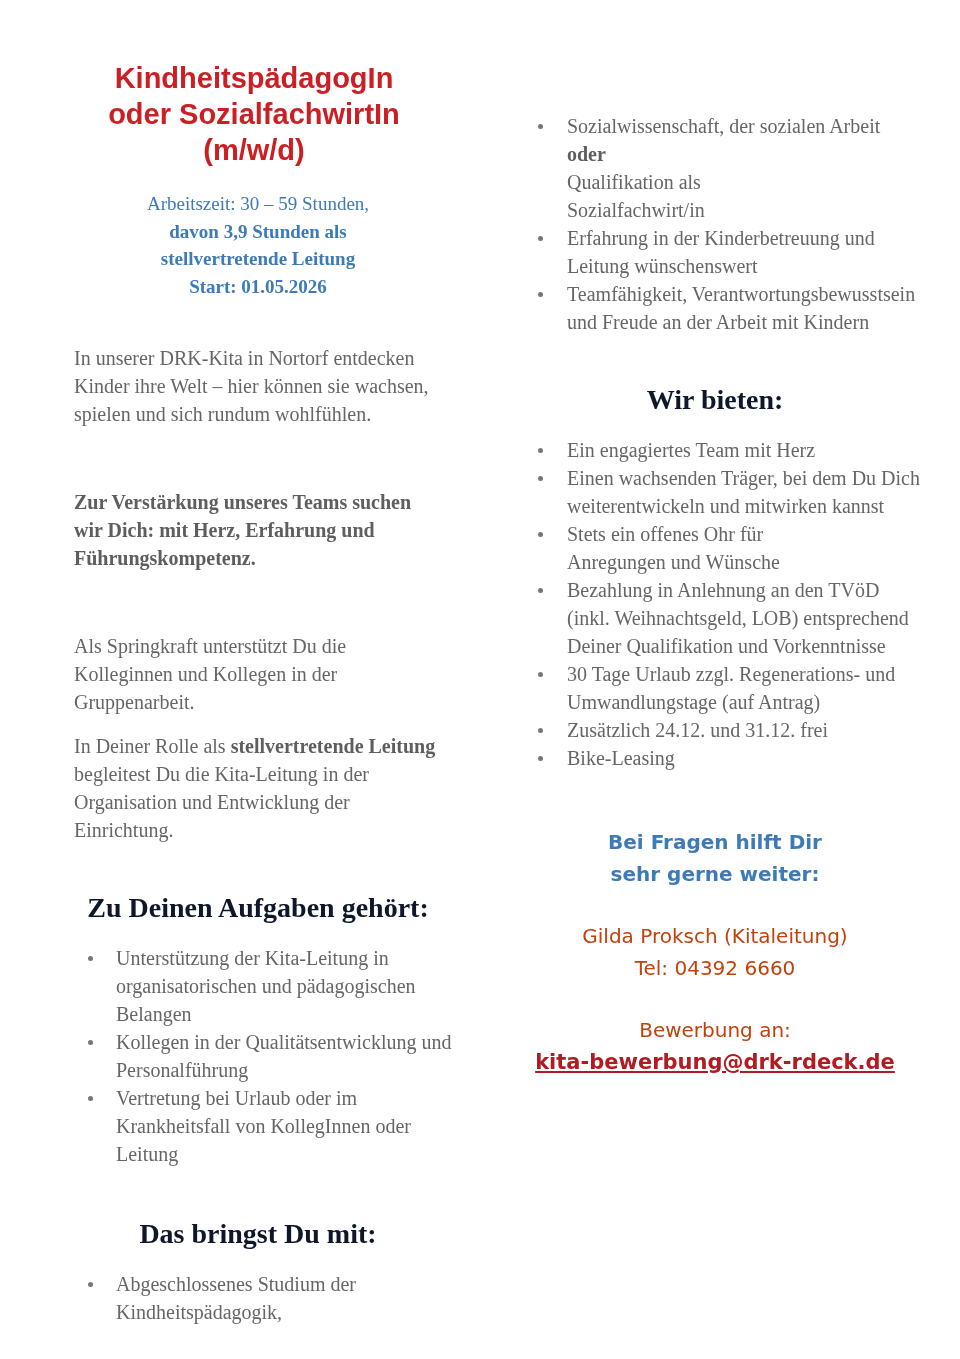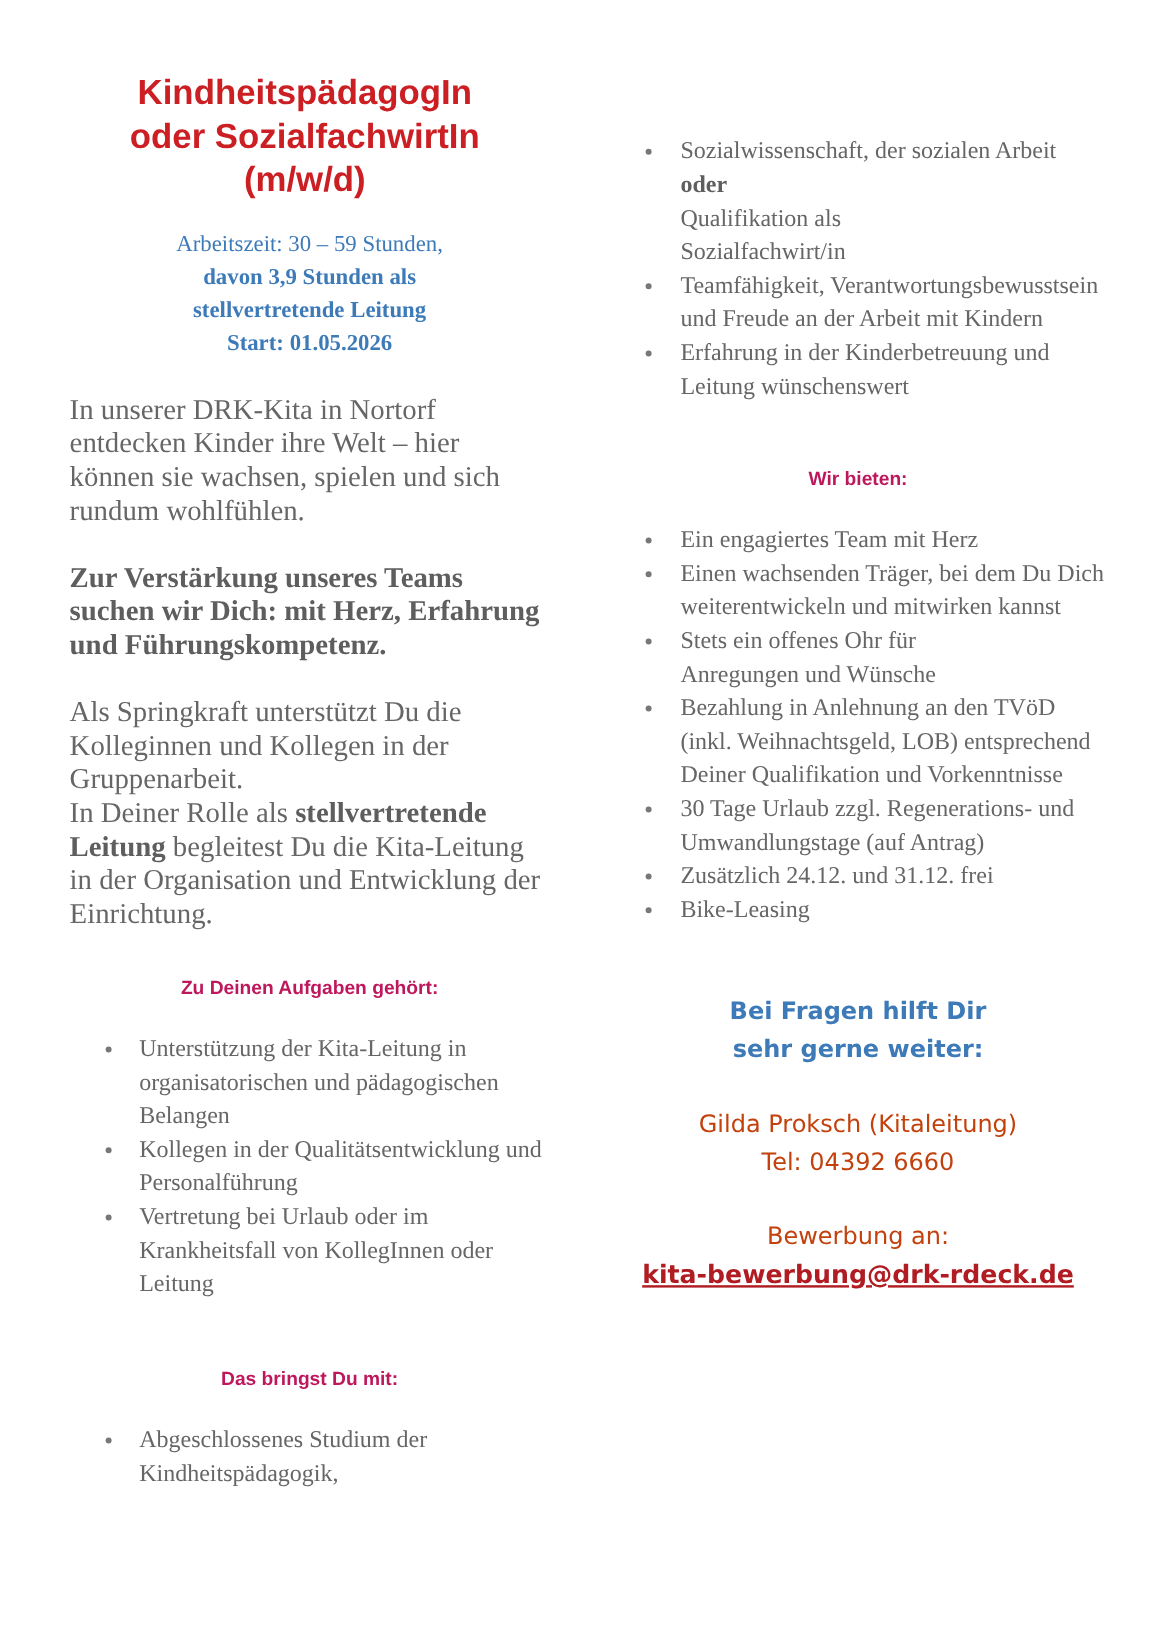--- a/index.html
+++ b/index.html
@@ -10,27 +10,27 @@
   .col-right { position: absolute; left: 530px; top: 112px; width: 390px; }
 
   .title { color: #cc1f24; font-weight: bold; font-size: 29px; line-height: 36px;
            text-align: center; margin: 0; font-family: Liberation Sans, sans-serif; }
   .title-block { margin-left: -4px; width: 400px; }
 
   .hours { text-align: center; color: #3d7ab8; font-size: 19px; line-height: 27.5px;
            margin-top: 22px; font-family: "Liberation Serif", "DejaVu Serif", serif; }
   .hours .b { font-weight: bold; }
 
-  .para { font-size: 24px; line-height: 28px; color: #666666; margin: 0;
+  .para { font-size: 20px; line-height: 28px; color: #666666; margin: 16px;
           font-family: "Liberation Serif", "DejaVu Serif", serif; }
   .para b { color: #5e5e5e; }
   .gap { height: 28px; }
 
-  .section-h { color: #be185d; font-weight: bold; font-size: 16px; line-height: 28px;
-               text-align: center; font-family: Liberation Sans, sans-serif; }
+  .section-h { color: #0f172a; font-weight: bold; font-size: 28px; line-height: 28px;
+               text-align: center; font-family: Liberation Serif, serif; }
 
   ul.bul { list-style: none; padding: 0; margin: 0; }
   ul.bul li { position: relative; padding-left: 58px; font-size: 20px; line-height: 28px;
               color: #666666; font-family: "Liberation Serif", "DejaVu Serif", serif; }
   ul.bul li .dot { position: absolute; left: 30px; top: 12px; width: 5px; height: 5px;
                    border-radius: 50%; background: #777777; }
   .col-right ul.bul li { padding-left: 37px; }
   .col-right ul.bul li .dot { left: 8px; }
   ul.bul li b { color: #5e5e5e; }
 
@@ -83,22 +83,22 @@
   <div style="height:22px"></div>
 
   <ul class="bul">
     <li style="padding-right:30px"><span class="dot"></span><span>Abgeschlossenes Studium der Kindheitspädagogik,</span></li>
   </ul>
 </div>
 
 <div class="col-right">
   <ul class="bul">
     <li><span class="dot"></span><span>Sozialwissenschaft, der sozialen Arbeit </span><b>oder</b><br><span style="display:inline-block;max-width:200px">Qualifikation als Sozialfachwirt/in</span></li>
+    <li style="padding-right:40px"><span class="dot"></span><span>Erfahrung in der Kinderbetreuung und Leitung wünschenswert</span></li>
     <li><span class="dot"></span><span>Teamfähigkeit, Verantwortungsbewusstsein und Freude an der Arbeit mit Kindern</span></li>
-    <li style="padding-right:40px"><span class="dot"></span><span>Erfahrung in der Kinderbetreuung und Leitung wünschenswert</span></li>
   </ul>
 
   <div style="height:50px"></div>
   <div class="section-h" style="margin-left:-20px">Wir bieten:</div>
   <div style="height:22px"></div>
 
   <ul class="bul">
     <li><span class="dot"></span><span>Ein engagiertes Team mit Herz</span></li>
     <li><span class="dot"></span><span>Einen wachsenden Träger, bei dem Du Dich weiterentwickeln und mitwirken kannst</span></li>
     <li style="padding-right:60px"><span class="dot"></span><span>Stets ein offenes Ohr für Anregungen und Wünsche</span></li>

